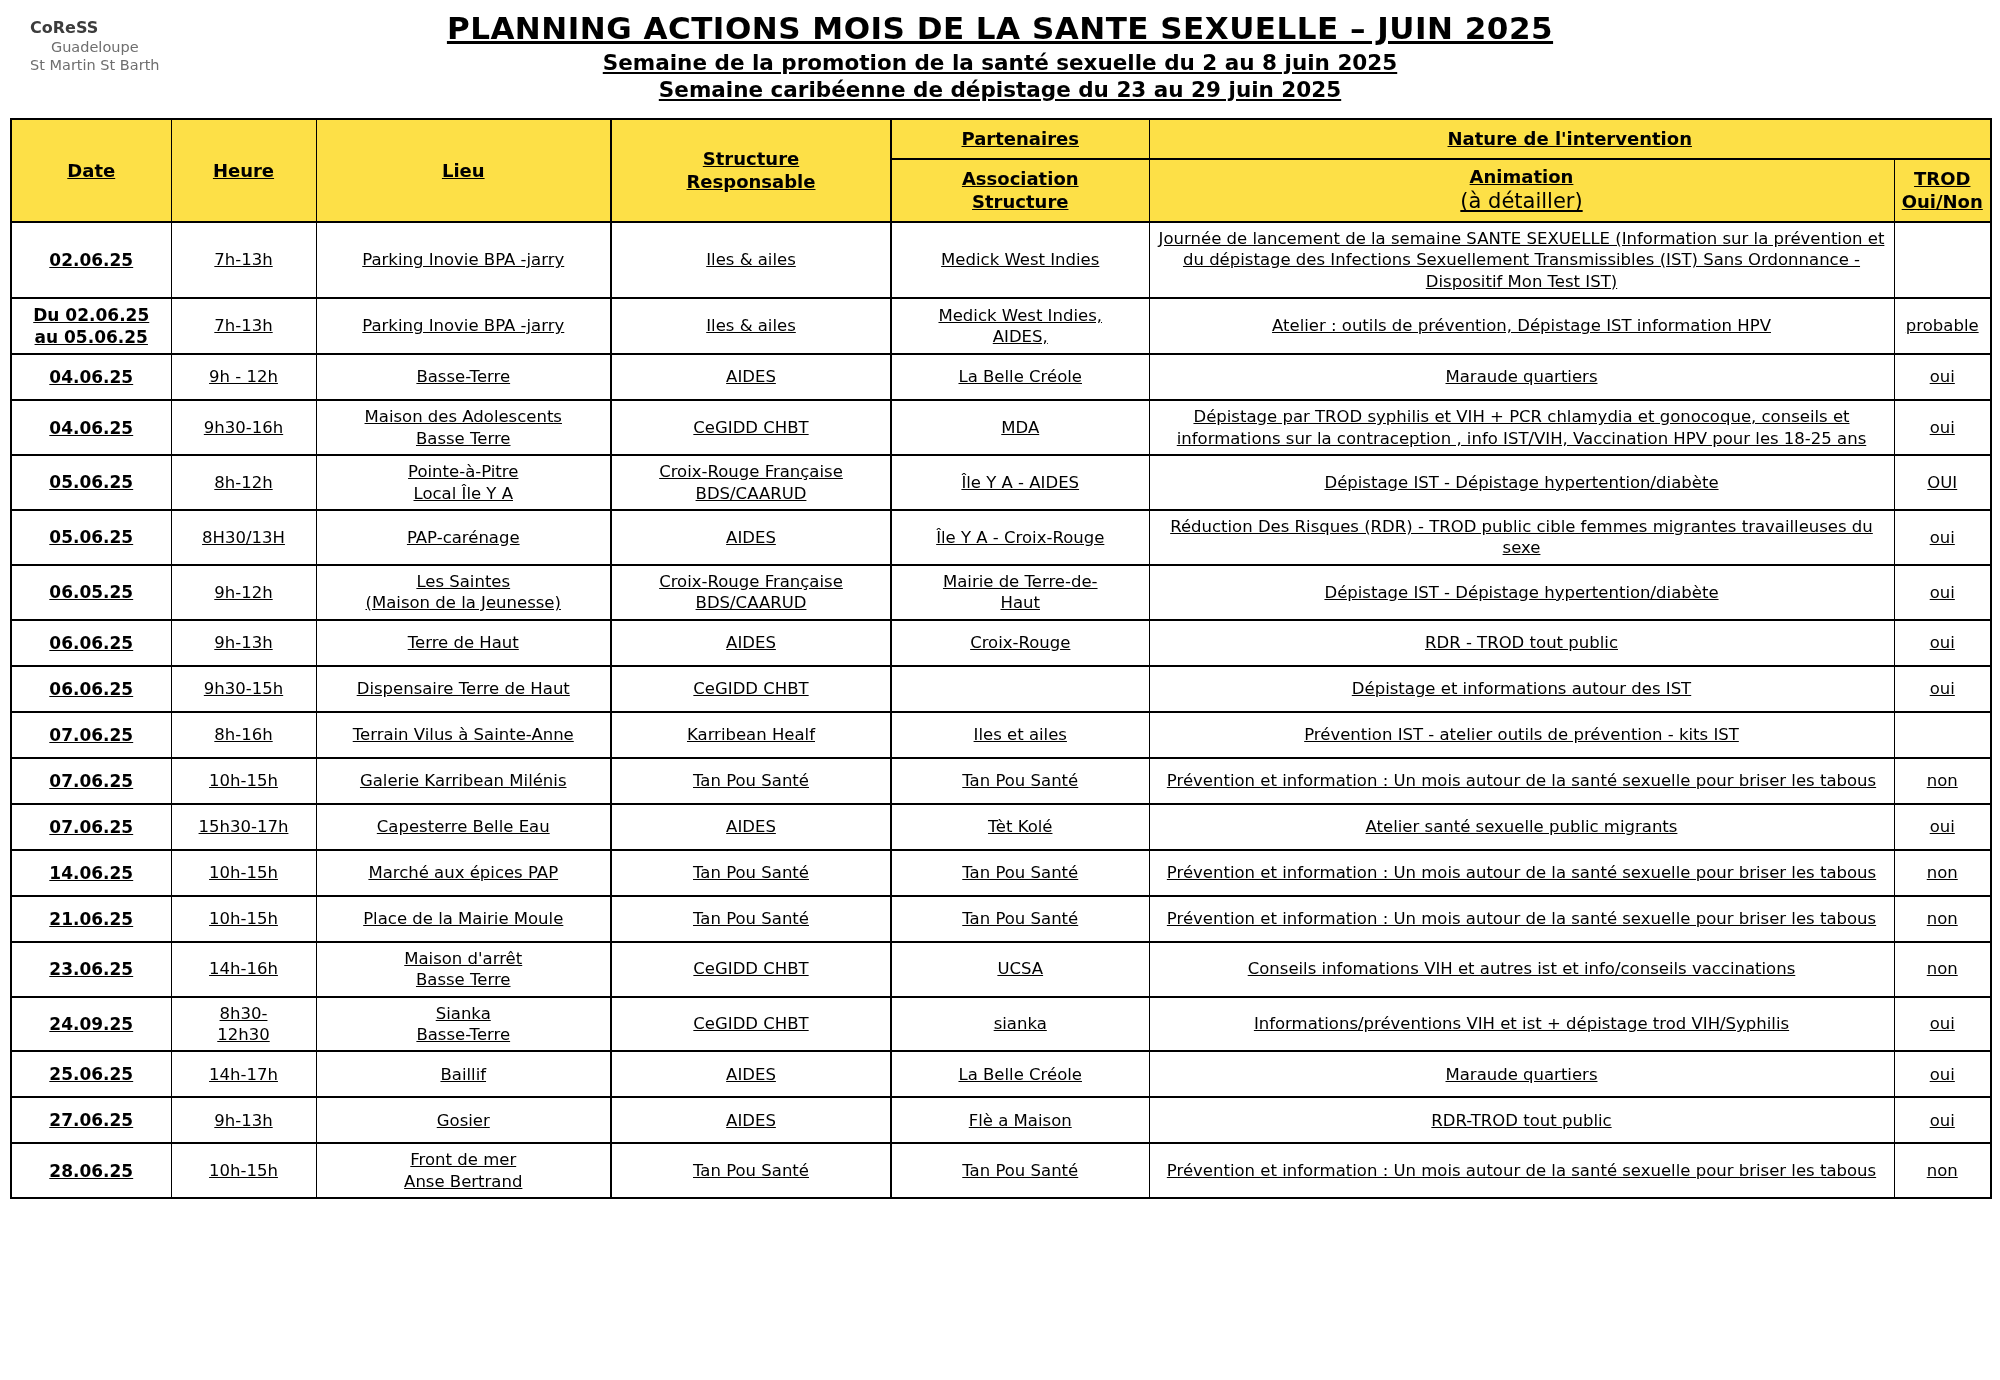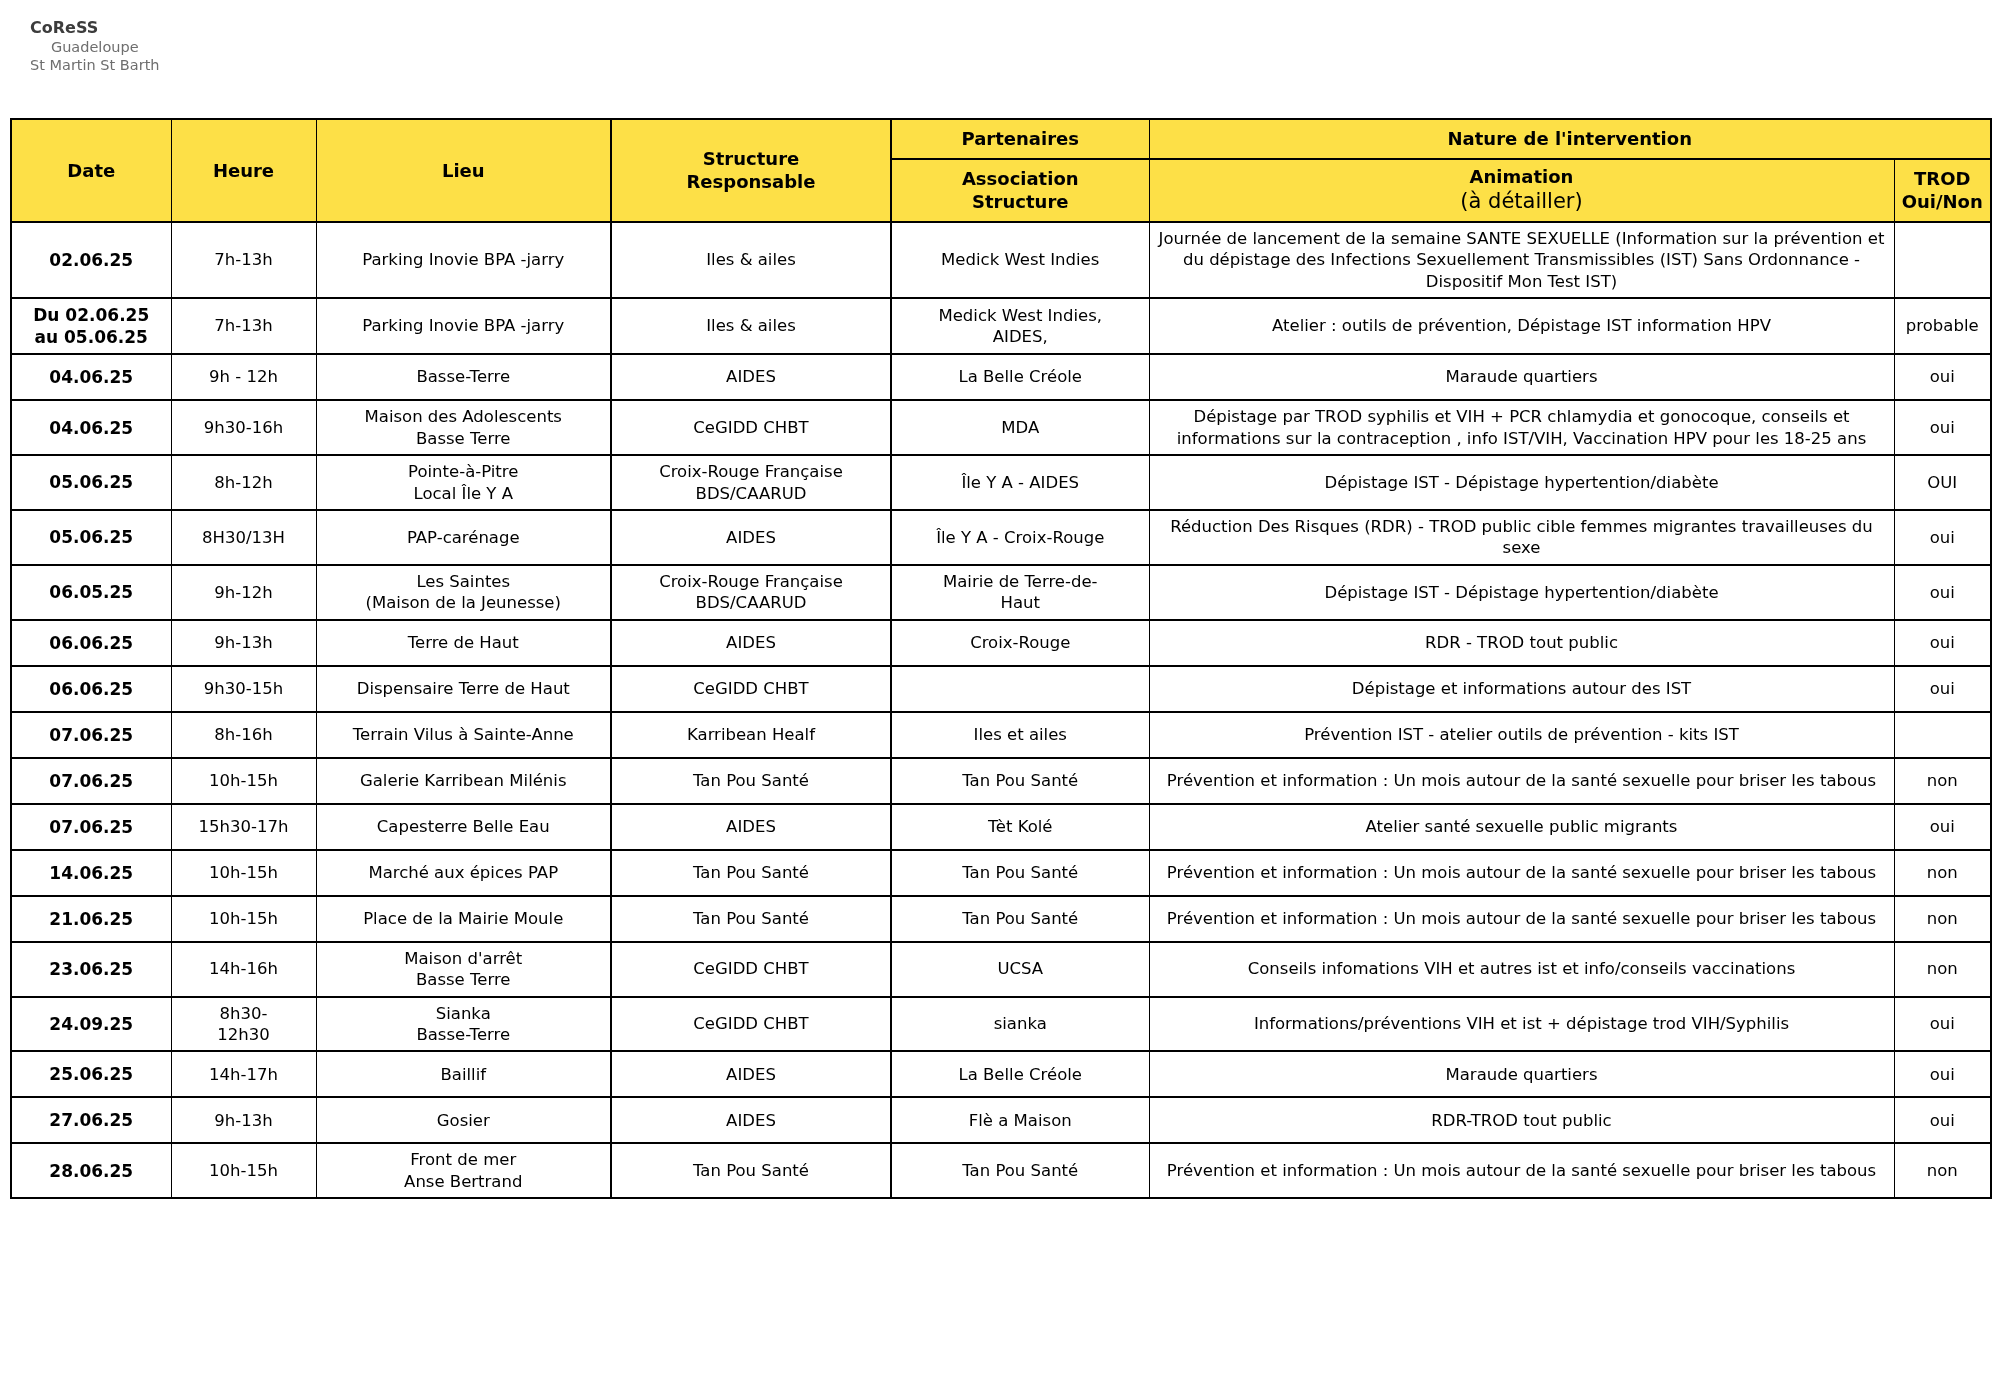--- a/index.html
+++ b/index.html
@@ -2,21 +2,21 @@
 <html><head>
 <meta charset="utf-8">
 <style>
   html,body { margin:0; padding:0; background:#ffffff; }
   body {
     width:2000px; height:1380px;
     font-family:"DejaVu Sans", sans-serif;
     color:#000;
     overflow:hidden;
   }
-  .page { padding:6px 10px 16px 10px; position:relative; }
+  .page { padding:6px 10px 16px 10px; position:relative;text-decoration:underline; }
 
   
   .doc-header { position:relative; height:112px; }
   .logo { position:absolute; left:20px; top:12px; line-height:1.25; }
   .logo .logo-name { font-weight:bold; font-size:16px; color:#3c3c3c; }
   .logo .logo-sub { font-size:14.5px; color:#6e6e6e;text-align:center; }
   .titles { text-align:center; padding-top:2px; }
   .main-title { font-size:31px; font-weight:bold; letter-spacing:0.5px; margin:2px 0 4px 0; }
   .sub-title { font-size:21.5px; font-weight:bold; margin:2px 0; }
 
@@ -53,20 +53,25 @@
 </head>
 <body>
 
 <div class="page">
 
   <div class="doc-header">
     <div class="logo">
       <div class="logo-name">CoReSS</div>
       <div class="logo-sub">Guadeloupe</div>
       <div class="logo-sub">St Martin St Barth</div>
+    </div>
+    <div class="titles">
+      <div class="main-title">PLANNING ACTIONS MOIS DE LA SANTE SEXUELLE – JUIN 2025</div>
+      <div class="sub-title">Semaine de la promotion de la santé sexuelle du 2 au 8 juin 2025</div>
+      <div class="sub-title">Semaine caribéenne de dépistage du 23 au 29 juin 2025</div>
     </div>
   </div>
 
   <table class="planning">
     <colgroup>
       <col style="width:160px">
       <col style="width:145px">
       <col style="width:295px">
       <col style="width:280px">
       <col style="width:258px">

